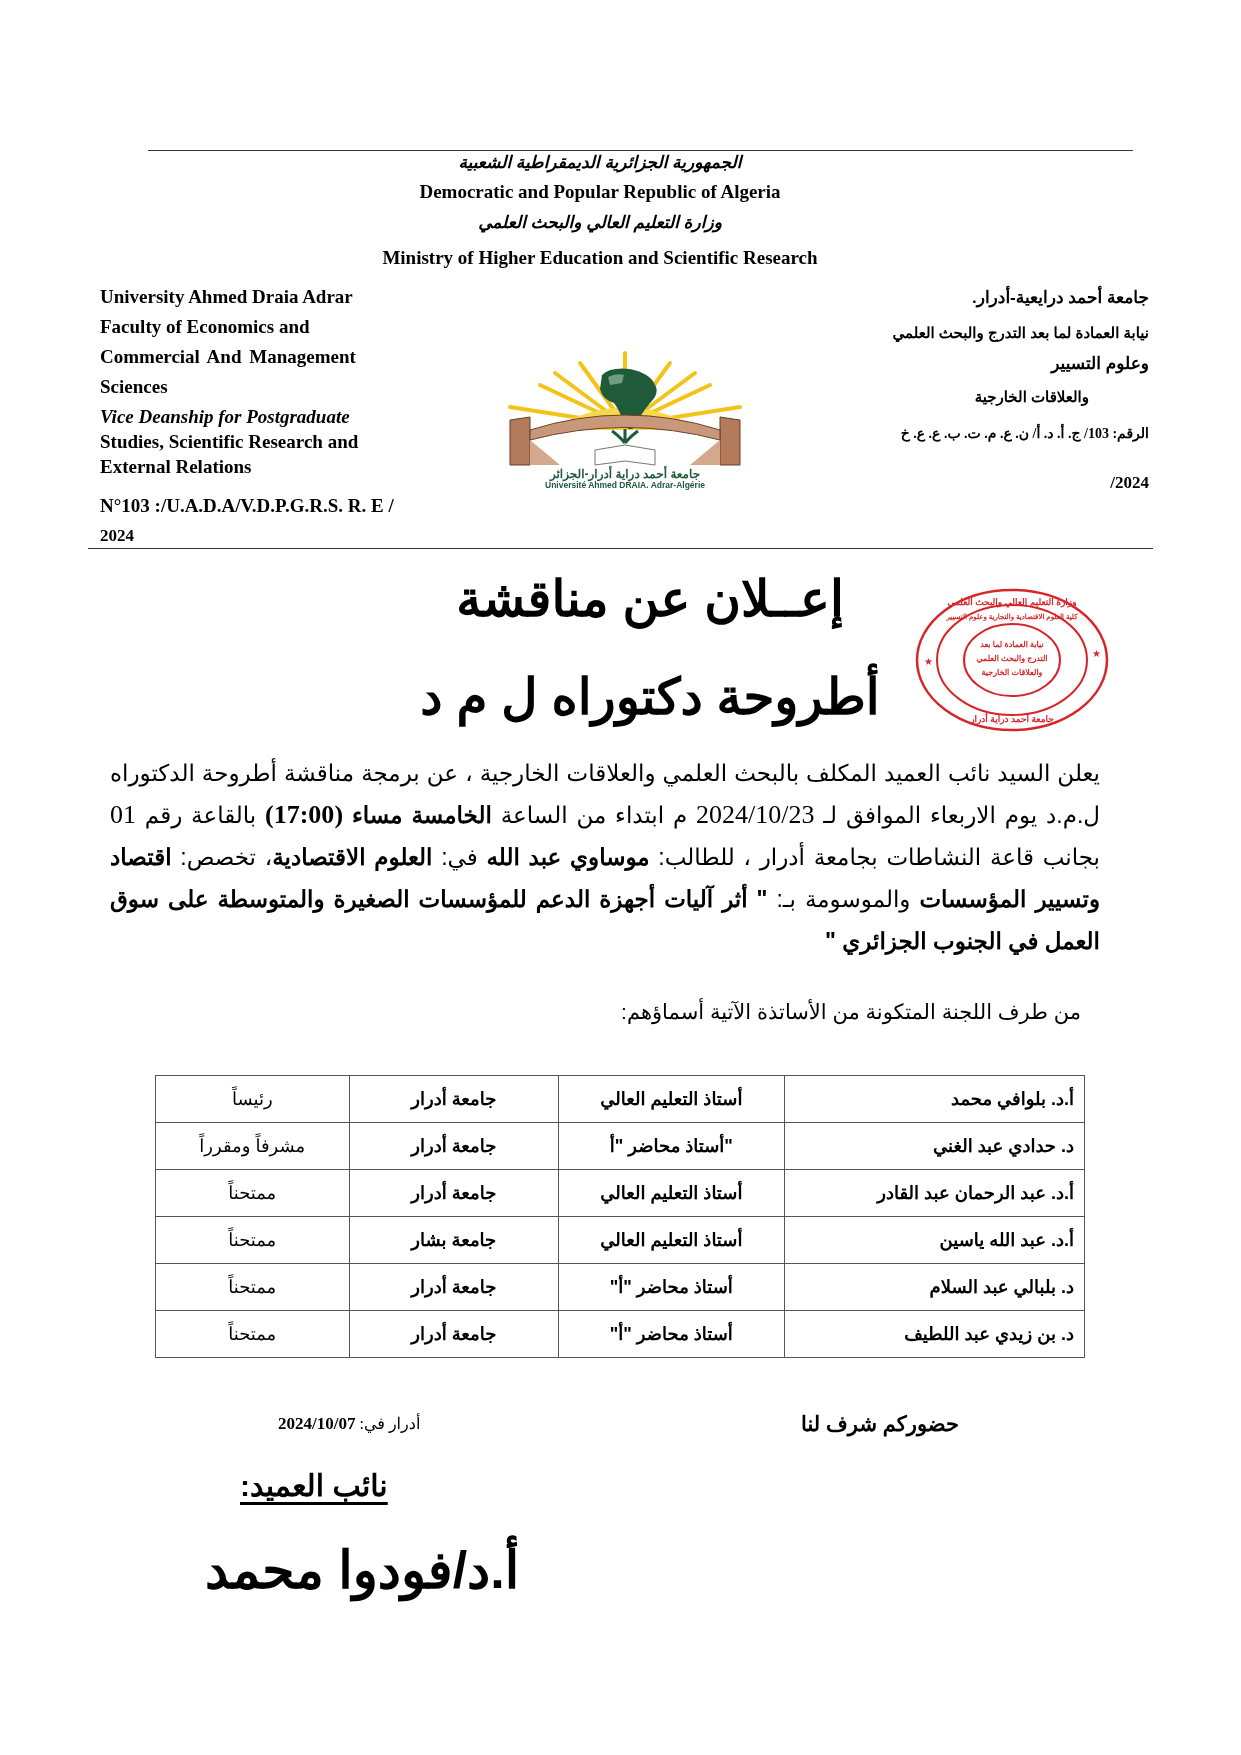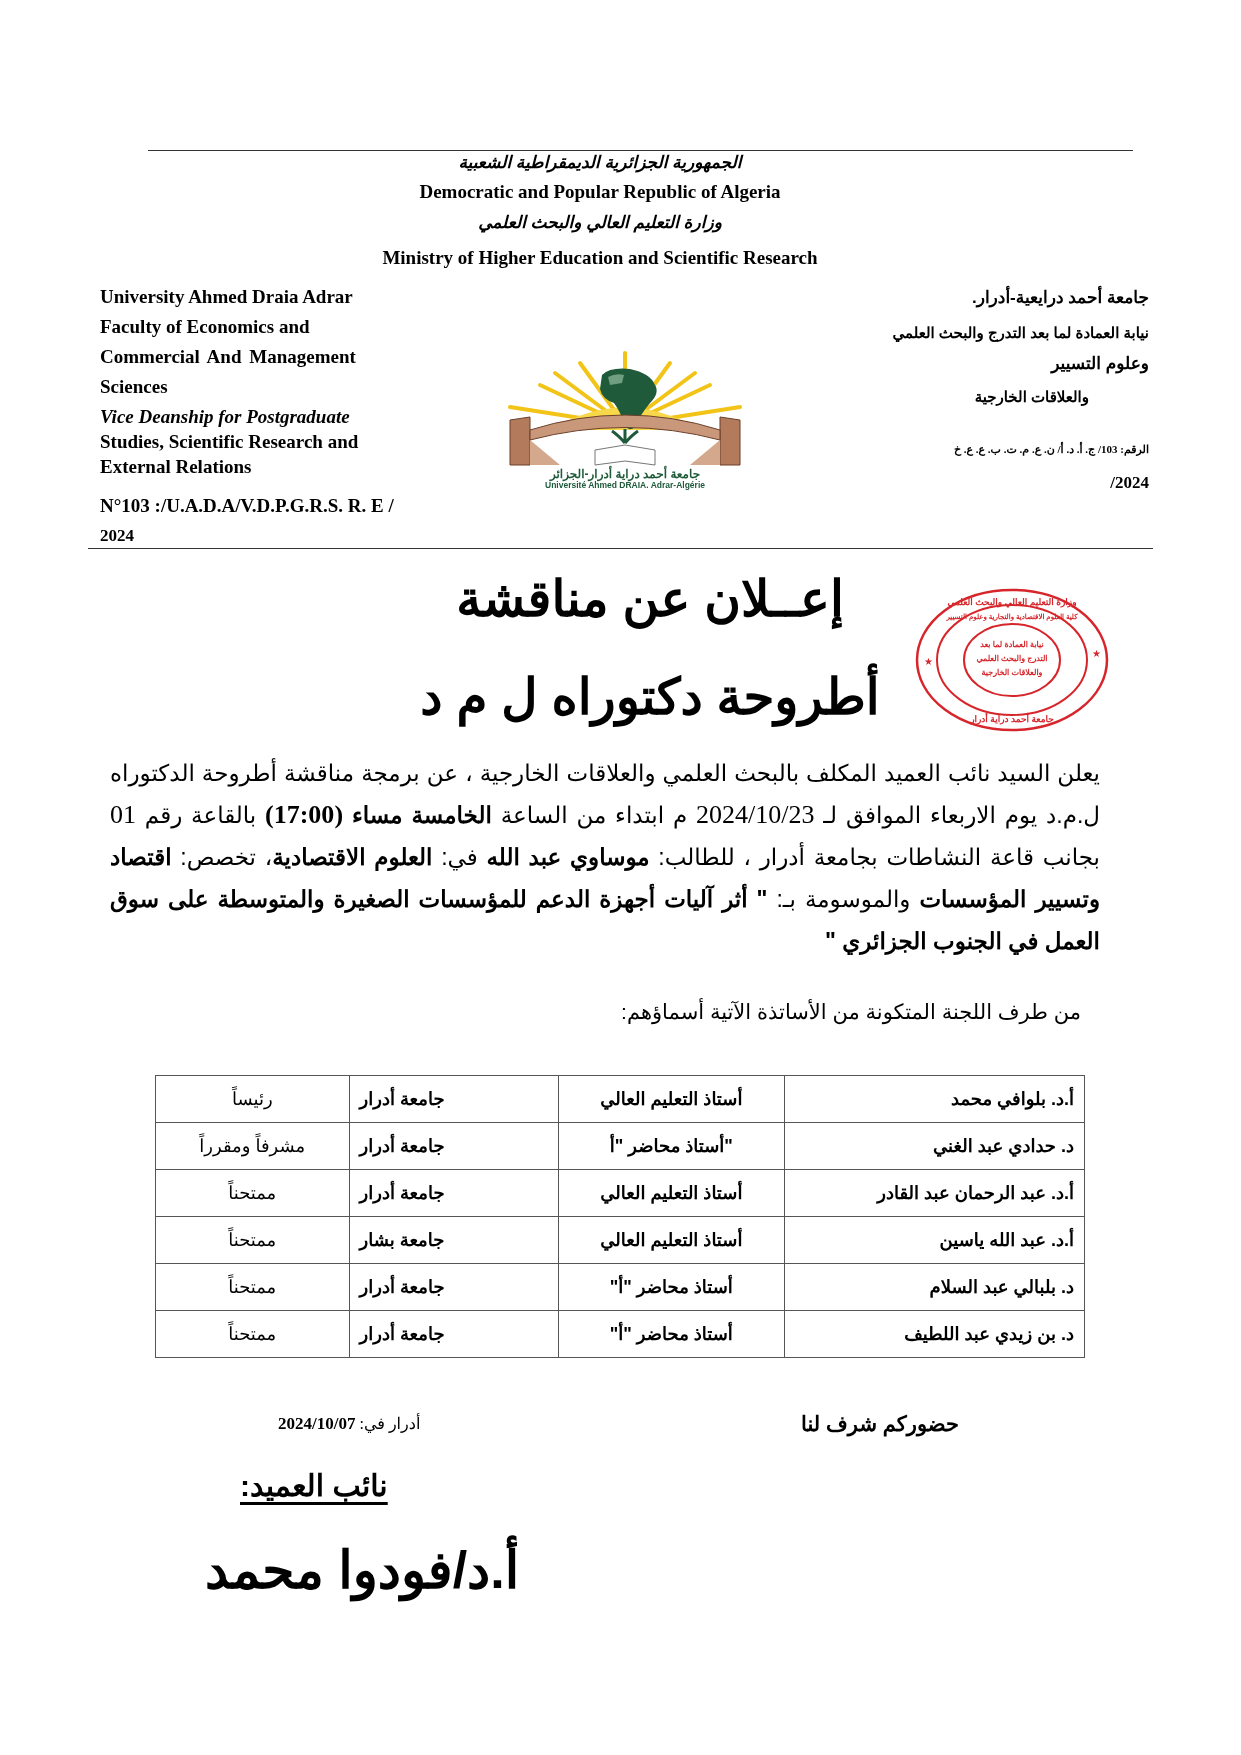--- a/index.html
+++ b/index.html
@@ -27,21 +27,21 @@
   .stamp { position: absolute; left: 912px; top: 585px; width: 200px; height: 150px; }
 
   .body-text { position: absolute; left: 110px; top: 752px; width: 990px; direction: rtl; text-align: justify; text-align-last: right; font-family: "Liberation Sans", sans-serif; font-size: 23px; line-height: 42px; }
   .body-text .num { font-family: "Liberation Serif", serif; font-size: 26px; }
   .committee-intro { position: absolute; right: 160px; top: 1000px; direction: rtl; font-family: "Liberation Sans", sans-serif; font-size: 21px; }
 
   table.jury { position: absolute; left: 155px; top: 1075px; width: 930px; border-collapse: collapse; direction: rtl; font-family: "Liberation Sans", sans-serif; font-size: 18px; }
   table.jury td { border: 1.5px solid #555; height: 46px; padding: 0 10px; }
   table.jury td.c-name { width: 260px; text-align: right; font-weight: bold; }
   table.jury td.c-rank { width: 190px; text-align: center; font-weight: bold; }
-  table.jury td.c-univ { width: 175px; text-align: left; font-weight: bold; }
+  table.jury td.c-univ { width: 175px; text-align: center; font-weight: bold; }
   table.jury td.c-role { width: 160px; text-align: center; }
 
   .honor { position: absolute; right: 282px; top: 1412px; direction: rtl; font-family: "Liberation Sans", sans-serif; font-weight: bold; font-size: 21px; }
   .date-line { position: absolute; left: 278px; top: 1414px; direction: rtl; font-family: "Liberation Serif", serif; font-size: 16px; }
   .date-line .d { font-weight: bold; font-size: 17px; }
   .vice-dean { position: absolute; left: 240px; top: 1468px; direction: rtl; font-family: "Liberation Sans", sans-serif; font-weight: bold; font-size: 30px; text-decoration: underline; text-underline-offset: 6px; }
   .signatory { position: absolute; left: 205px; top: 1540px; direction: rtl; font-family: "Liberation Sans", sans-serif; font-weight: bold; font-size: 52px; }
 </style>
 </head>
 <body>
@@ -90,22 +90,22 @@
     <text x="135" y="133" text-anchor="middle" font-family="Liberation Sans, sans-serif" font-weight="bold" font-size="12" fill="#1f5a3a" direction="rtl">جامعة أحمد دراية أدرار-الجزائر</text>
     <text x="135" y="143" text-anchor="middle" font-family="Liberation Sans, sans-serif" font-weight="bold" font-size="8.5" fill="#1f5a3a">Université Ahmed DRAIA. Adrar-Algérie</text>
   </svg>
 </div>
 
 <div class="right-block">
   <div>جامعة أحمد درايعية-أدرار.</div>
   <div style="font-size:15px; margin-top:4px;">نيابة العمادة لما بعد التدرج والبحث العلمي</div>
   <div>وعلوم التسيير</div>
   <div style="font-size:15px; padding-right:60px; margin-top:2px;">والعلاقات الخارجية</div>
-  <div class="serif" style="font-size:11px; margin-top:22px;">الرقم: 103/ ج. أ. د. أ/ ن. ع. م. ت. ب. ع. ع. خ</div>
-  <div class="serif" style="font-size:17px; margin-top:2px;">2024/</div>
+  <div class="serif" style="font-size:14px; margin-top:6px;">الرقم: 103/ ج. أ. د. أ/ ن. ع. م. ت. ب. ع. ع. خ</div>
+  <div class="serif" style="font-size:17px; margin-top:18px;">2024/</div>
 </div>
 
 <div class="rule" style="left:88px; top:548px; width:1065px;"></div>
 
 <div class="stamp">
   <svg width="200" height="150" viewBox="0 0 200 150">
     <ellipse cx="100" cy="75" rx="95" ry="70" fill="none" stroke="#d7262b" stroke-width="2.5"></ellipse>
     <ellipse cx="100" cy="75" rx="75" ry="55" fill="none" stroke="#d7262b" stroke-width="2"></ellipse>
     <ellipse cx="100" cy="75" rx="48" ry="36" fill="none" stroke="#d7262b" stroke-width="2"></ellipse>
     <text x="100" y="20" text-anchor="middle" font-family="Liberation Sans, sans-serif" font-weight="bold" font-size="9" fill="#d7262b">وزارة التعليم العالي والبحث العلمي</text>

